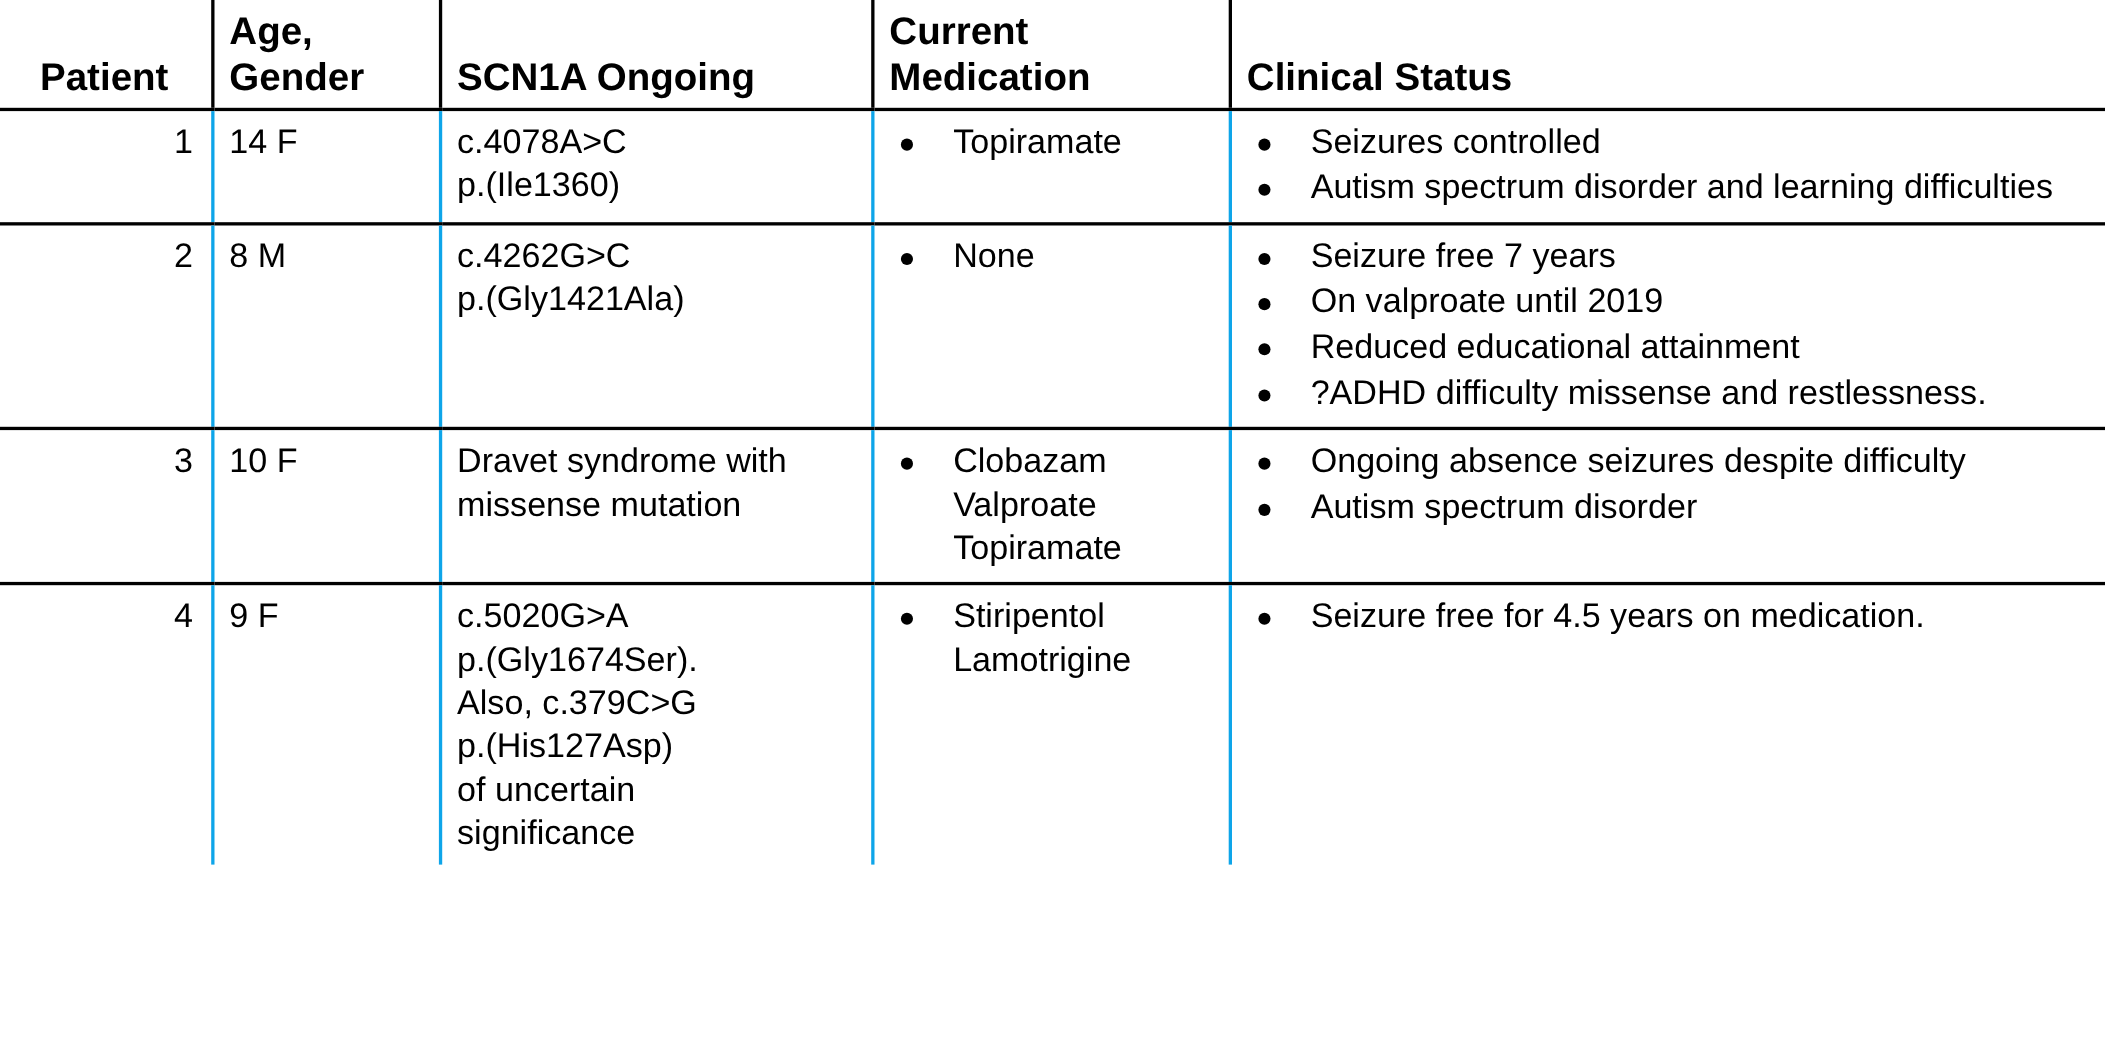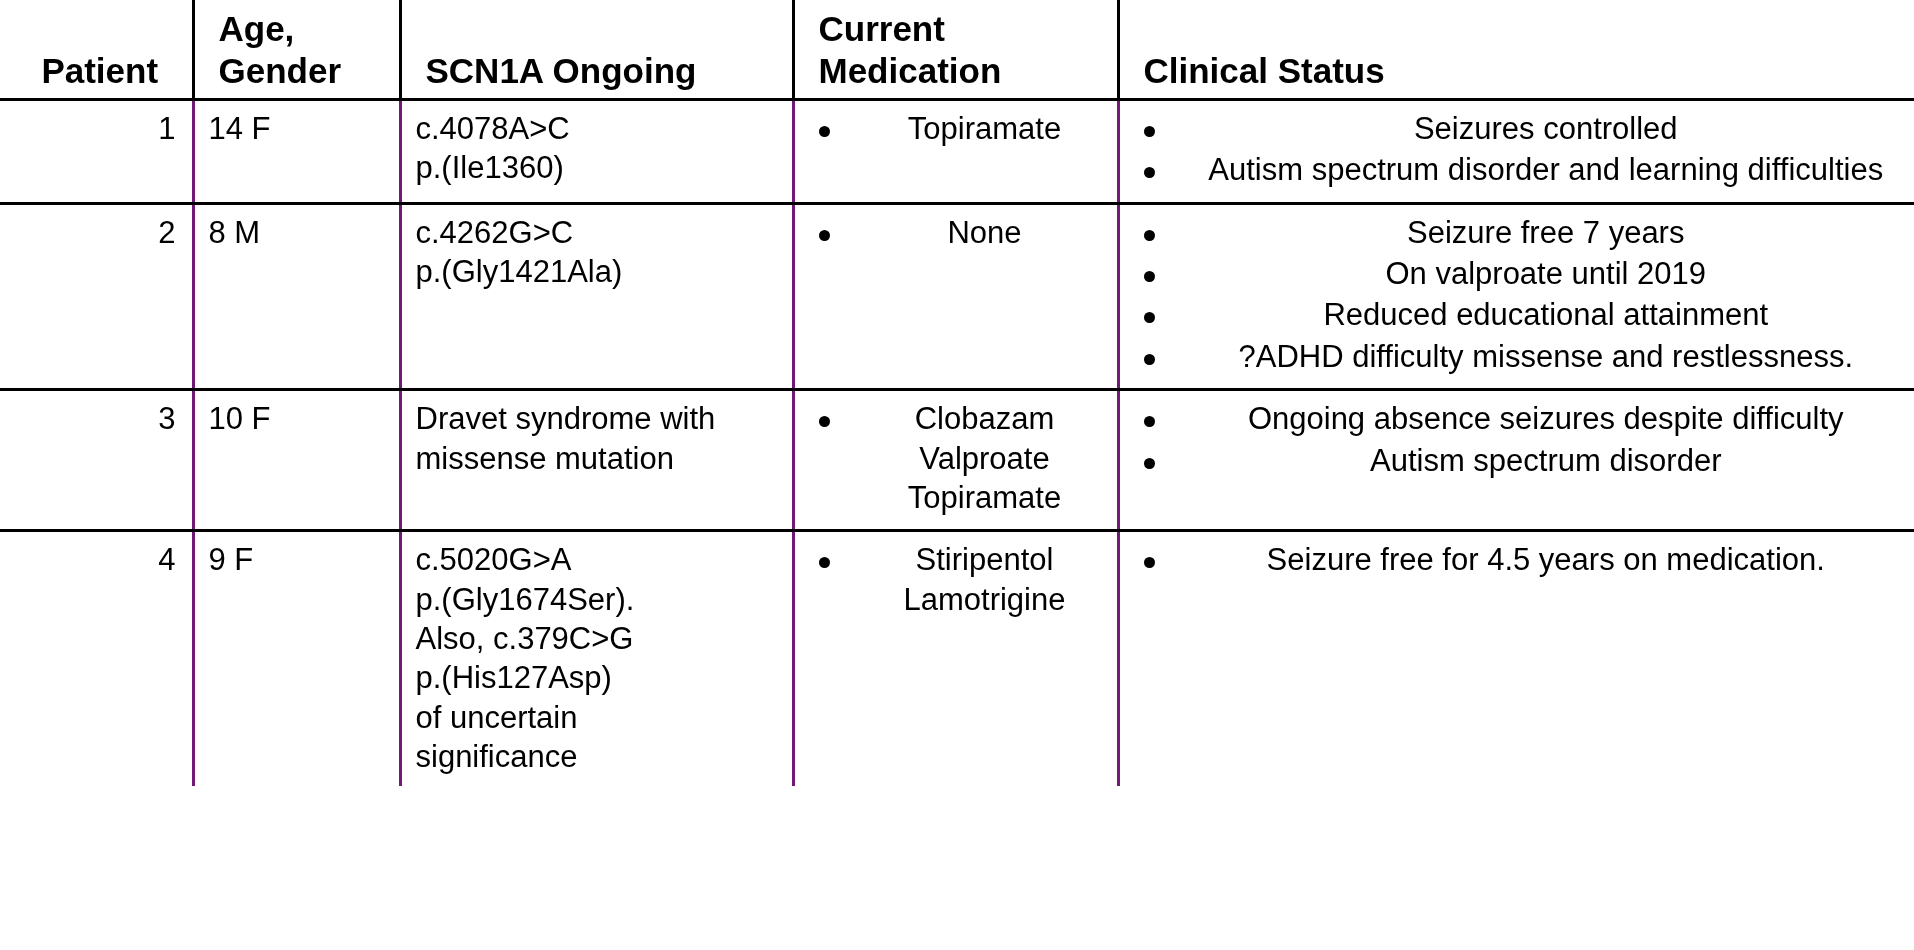--- a/index.html
+++ b/index.html
@@ -35,42 +35,42 @@
   col.c-age     { width: 207px; }
   col.c-mut     { width: 393px; }
   col.c-med     { width: 325px; }
   col.c-status  { width: 796px; }
 
   thead th {
     font-weight: bold;
     font-size: 35px;
     line-height: 1.2;
     vertical-align: bottom;
-    padding: 8px 14px 6px 24px;
+    padding: 8px 14px 6px 14px;
     border-bottom: 3px solid #000;
     text-align: left;
     box-sizing: border-box;
   }
   thead th.th-patient {
     text-align: center;
     padding-right: 16px;
   }
   thead th.div-l  { border-left: 3px solid #000; }
 
   tbody td {
     vertical-align: top;
     padding: 8px 14px 10px 14px;
     border-bottom: 3px solid #000;
     box-sizing: border-box;
     font-size: 31px;
     line-height: 1.27;
   }
   tbody tr:last-child td { border-bottom: none; }
 
-  td.div-l { border-left: 3px solid #701a75; }
+  td.div-l { border-left: 3px solid #0ea5e9; }
 
   td.cell-patient {
     text-align: right;
     padding-right: 16px;
   }
 
   .stack-line { display: block; white-space: nowrap; }
 
   ul.bullets {
     margin: 0;
@@ -87,21 +87,20 @@
     position: absolute;
     left: 10px;
     top: 17px;
     width: 11px;
     height: 11px;
     background: #000;
     border-radius: 50%;
   }
   ul.bullets > li .sub {
     display: block;
-    text-align: center;
   }
 </style>
 </head>
 <body>
 
 <div class="table-wrap">
   <table class="patient-table">
     <colgroup>
       <col class="c-patient">
       <col class="c-age">

